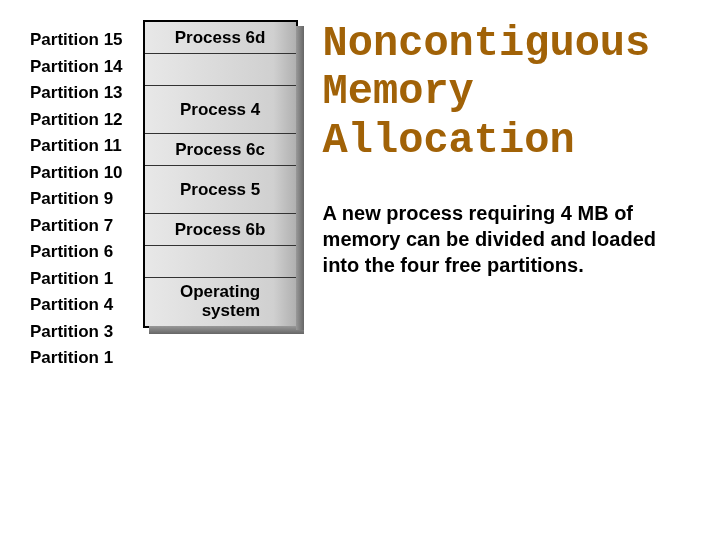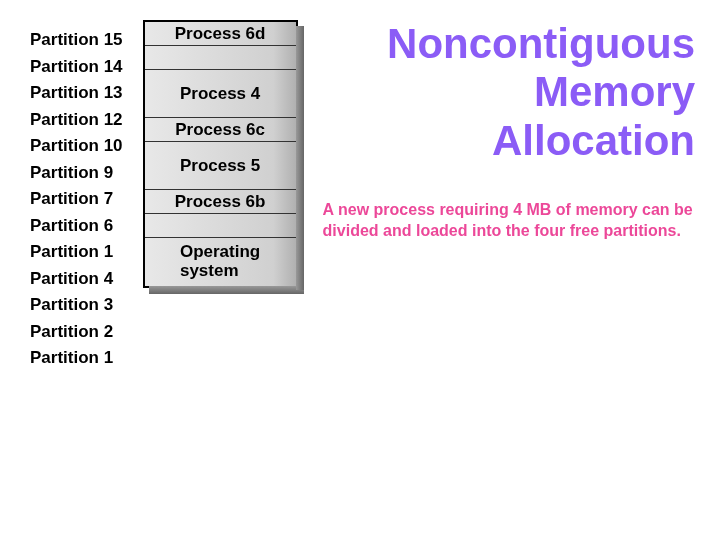--- a/index.html
+++ b/index.html
@@ -61,76 +61,76 @@
       border-bottom: 1px solid #333;
       display: flex;
       align-items: center;
       justify-content: center;
       font-family: Arial, sans-serif;
       font-weight: bold;
       font-size: 17px;
       color: #000;
     }
     .block:last-child { border-bottom: none; }
-    .h1 { height: 24px; }
+    .h1 { height: 32px; }
     .h2 { height: 48px; }
     .h3 { height: 72px; }
     .text-section {
       margin-left: 25px;
       flex: 1;
       padding-right: 15px;
     }
     .title {
-      font-family: Liberation Sans, sans-serif;
-      color: #8b5cf6;
+      font-family: Liberation Mono, monospace;
+      color: #a16207;
       font-size: 42px;
       font-weight: bold;
-      text-align: right;
+      text-align: left;
       line-height: 1.15;
       margin-bottom: 35px;
       margin-top: 0px;
     }
     .body-text {
       font-family: "Comic Sans MS", cursive, sans-serif;
-      font-size: 16px;
-      color: #ec4899;
+      font-size: 20px;
+      color: #000000;
       line-height: 1.3;
       font-weight: bold;
     }
   </style>
 </head>
 <body>
 
 <div class="container">
   <div class="partition-labels">
     <div class="partition-label">Partition 15</div>
     <div class="partition-label">Partition 14</div>
     <div class="partition-label">Partition 13</div>
     <div class="partition-label">Partition 12</div>
+    <div class="partition-label">Partition 11</div>
     <div class="partition-label">Partition 10</div>
     <div class="partition-label">Partition 9</div>
     <div class="partition-label">Partition 7</div>
     <div class="partition-label">Partition 6</div>
     <div class="partition-label">Partition 1</div>
     <div class="partition-label">Partition 4</div>
     <div class="partition-label">Partition 3</div>
-    <div class="partition-label">Partition 2</div>
     <div class="partition-label">Partition 1</div>
   </div>
 
   <div class="memory-column">
     <div class="memory-stack" id="memory-stack">
     <div class="block h1">Process 6d</div>
         <div class="block h1"></div>
         <div class="block h2">Process 4</div>
         <div class="block h1">Process 6c</div>
         <div class="block h2">Process 5</div>
         <div class="block h1">Process 6b</div>
         <div class="block h1"></div>
-        <div class="block h2" style="line-height: 1.1; text-align: left;">Operating<br>system</div>
+        <div class="block h2" style="line-height: 1.1; text-align: right;">Operating<br>system</div>
       </div>
   </div>
 
   <div class="text-section">
     <div class="title">Noncontiguous Memory Allocation</div>
     <div class="body-text">A new process requiring 4 MB of memory can be divided and loaded into the four free partitions.</div>
   </div>
 </div>
 
 </body></html>

